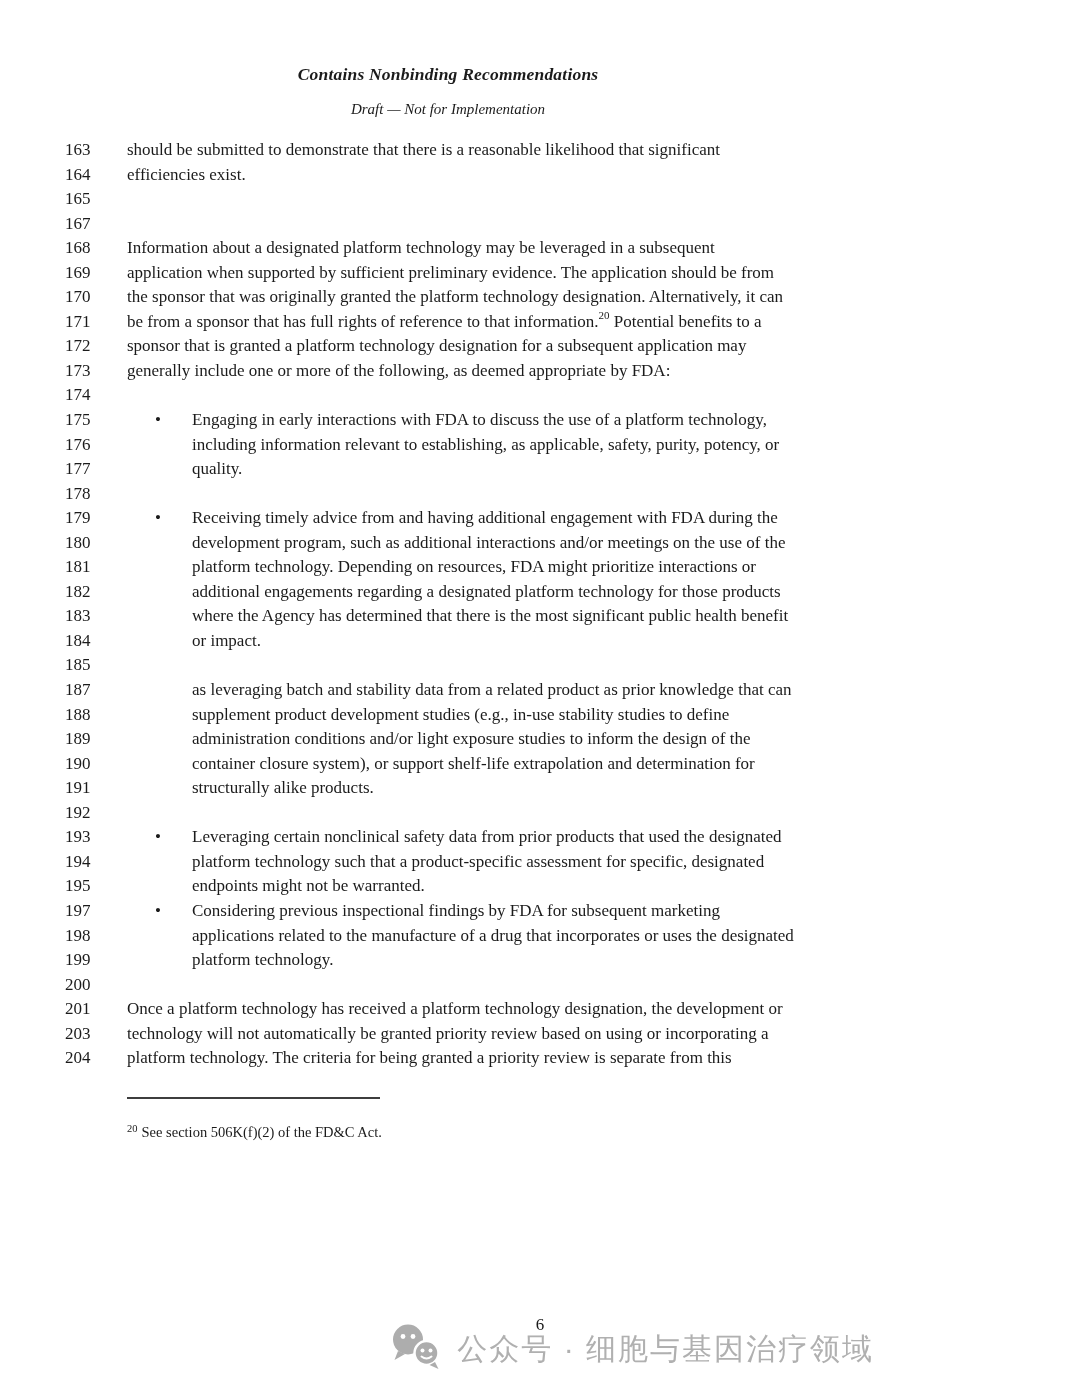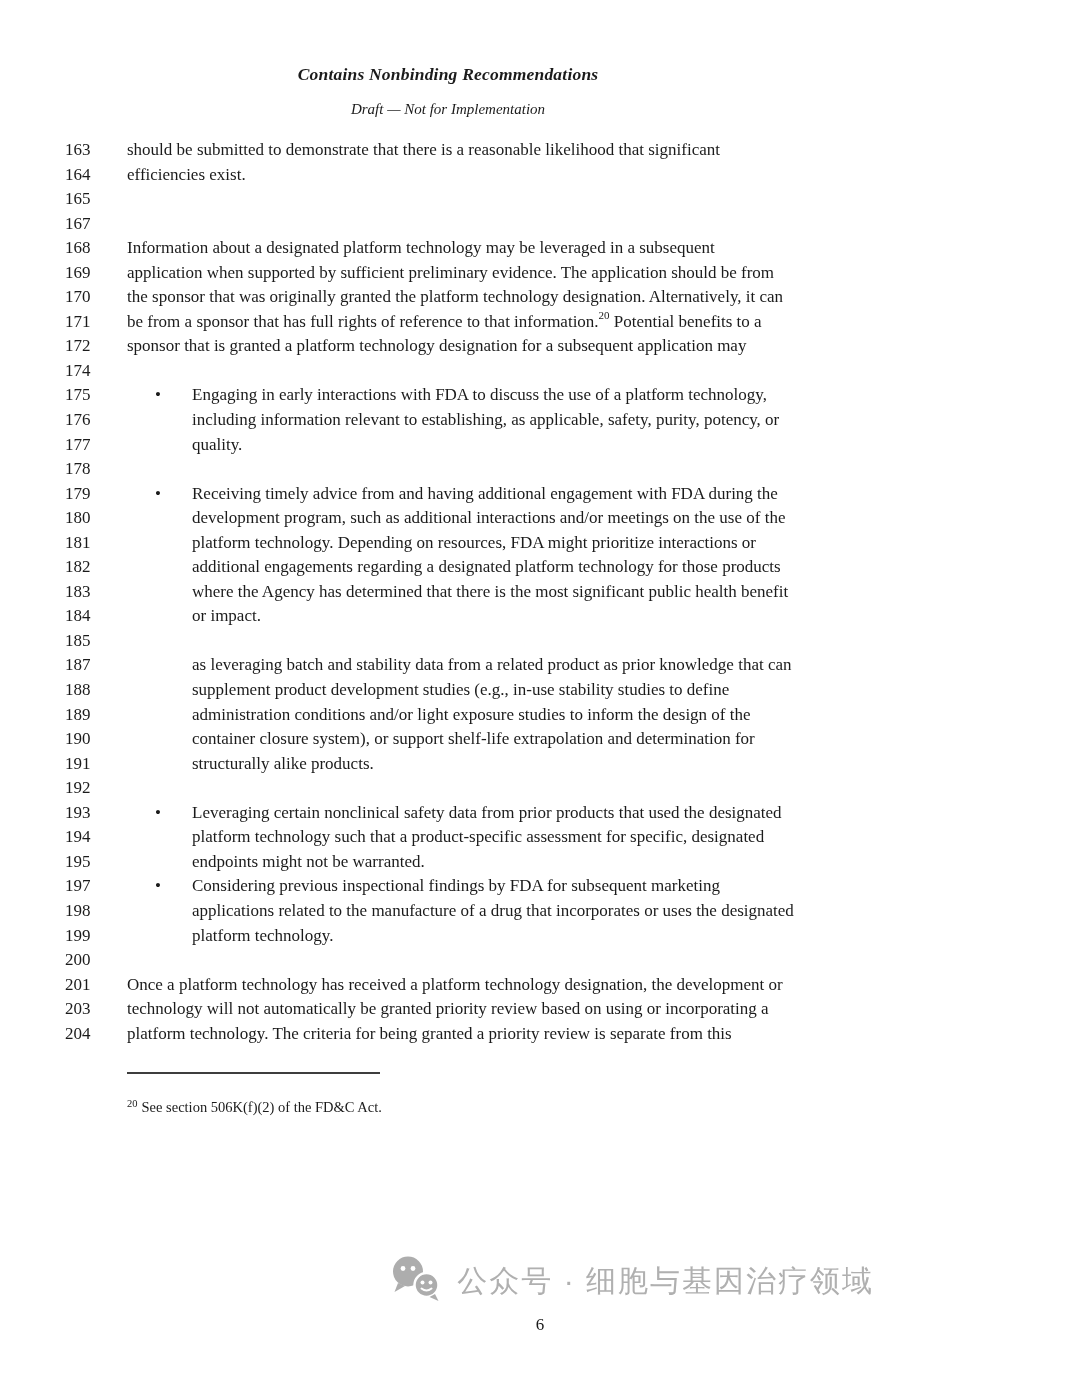--- a/index.html
+++ b/index.html
@@ -34,21 +34,21 @@
   .line sup{ font-size:11px; line-height:0; position:relative; top:-1px; }
   .footnote-block{ margin-left:127px; margin-top:26px; }
   .footnote-rule{ width:253px; height:0; border-top:2px solid #3d3d3d; }
   .footnote-text{ margin-top:24px; font-size:14.5px; line-height:19px; }
   .footnote-text .fnsup{ font-size:10.5px; position:relative; top:-5px; margin-right:4px; }
   .page-number{
     position:absolute; top:1315px; left:0; width:1080px;
     text-align:center; font-size:17px;
   }
   .watermark{
-    position:absolute; top:1256px; right:22px;
+    position:absolute; top:1324px; right:22px;
     display:flex; align-items:center; gap:13px;
   }
   .watermark-text{
     font-family:"Liberation Sans", sans-serif;
     font-size:30px; letter-spacing:2px;
     color:#b0b0b0; white-space:nowrap;
   }
   .wm-icon{ display:block; }
 </style>
 </head>
@@ -65,20 +65,21 @@
 
   <div class="line body"><span class="num">163</span><span class="text">should be submitted to demonstrate that there is a reasonable likelihood that significant</span></div>
       <div class="line body"><span class="num">164</span><span class="text">efficiencies exist.</span></div>
       <div class="line empty"><span class="num">165</span><span class="text"></span></div>
       <div class="line empty"><span class="num">167</span><span class="text"></span></div>
       <div class="line body"><span class="num">168</span><span class="text">Information about a designated platform technology may be leveraged in a subsequent</span></div>
       <div class="line body"><span class="num">169</span><span class="text">application when supported by sufficient preliminary evidence. The application should be from</span></div>
       <div class="line body"><span class="num">170</span><span class="text">the sponsor that was originally granted the platform technology designation. Alternatively, it can</span></div>
       <div class="line body"><span class="num">171</span><span class="text">be from a sponsor that has full rights of reference to that information.<sup>20</sup> Potential benefits to a</span></div>
       <div class="line body"><span class="num">172</span><span class="text">sponsor that is granted a platform technology designation for a subsequent application may</span></div>
+      <div class="line body"><span class="num">173</span><span class="text">generally include one or more of the following, as deemed appropriate by FDA:</span></div>
       <div class="line empty"><span class="num">174</span><span class="text"></span></div>
       <div class="line bullet"><span class="num">175</span><span class="text"><span class="bullet">•</span>Engaging in early interactions with FDA to discuss the use of a platform technology,</span></div>
       <div class="line bcont"><span class="num">176</span><span class="text">including information relevant to establishing, as applicable, safety, purity, potency, or</span></div>
       <div class="line bcont"><span class="num">177</span><span class="text">quality.</span></div>
       <div class="line empty"><span class="num">178</span><span class="text"></span></div>
       <div class="line bullet"><span class="num">179</span><span class="text"><span class="bullet">•</span>Receiving timely advice from and having additional engagement with FDA during the</span></div>
       <div class="line bcont"><span class="num">180</span><span class="text">development program, such as additional interactions and/or meetings on the use of the</span></div>
       <div class="line bcont"><span class="num">181</span><span class="text">platform technology. Depending on resources, FDA might prioritize interactions or</span></div>
       <div class="line bcont"><span class="num">182</span><span class="text">additional engagements regarding a designated platform technology for those products</span></div>
       <div class="line bcont"><span class="num">183</span><span class="text">where the Agency has determined that there is the most significant public health benefit</span></div>

